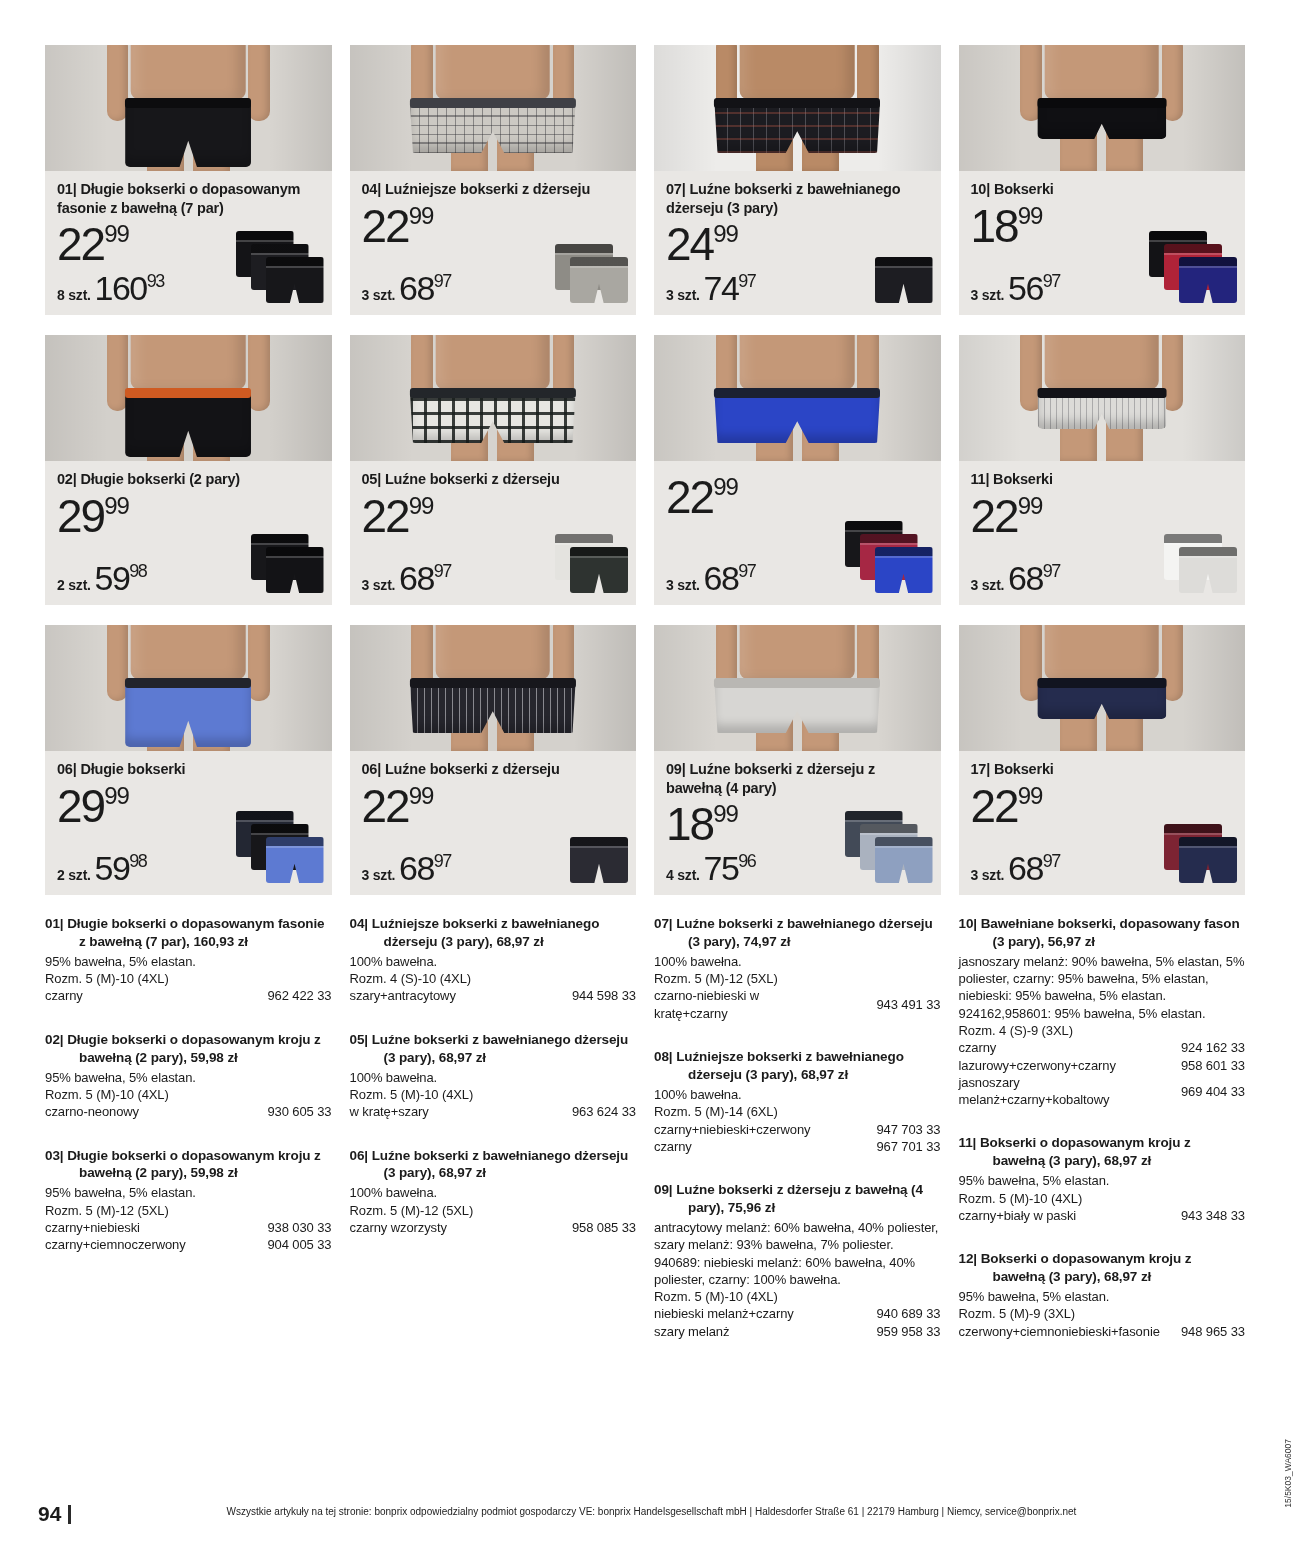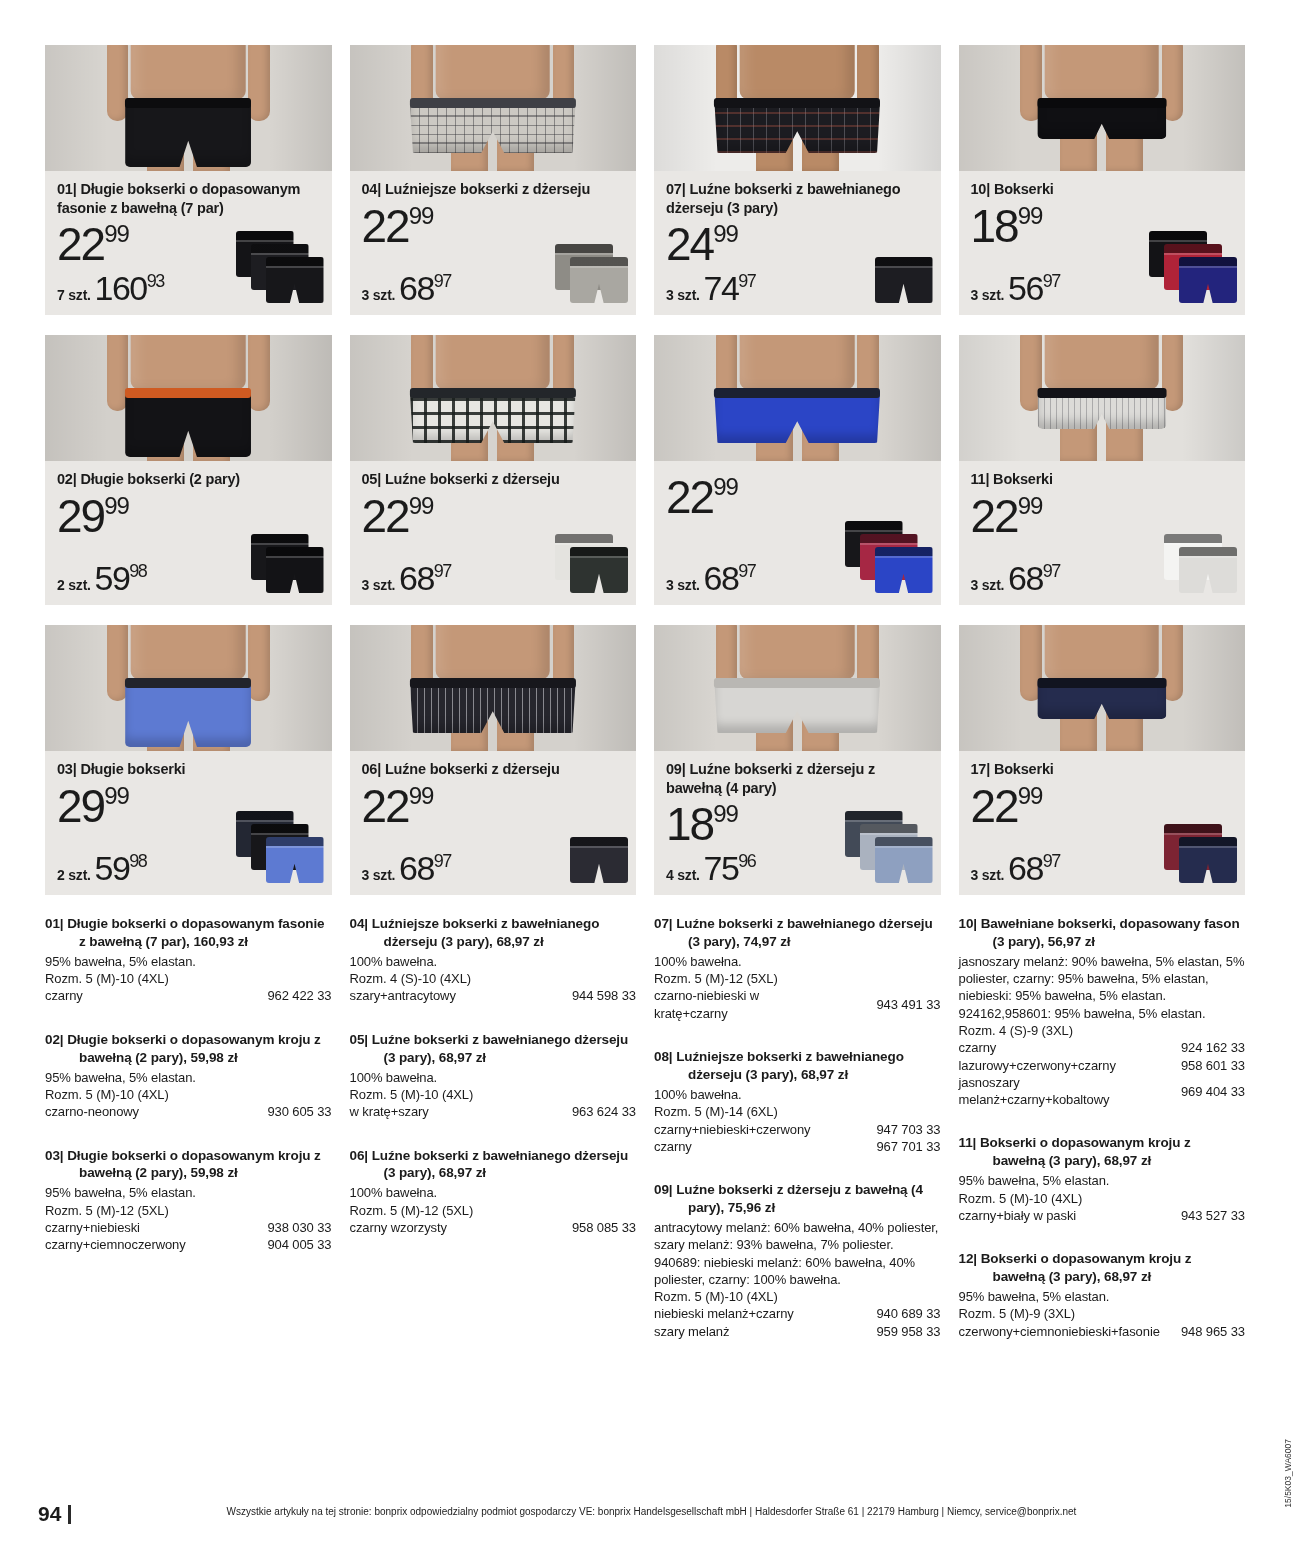--- a/index.html
+++ b/index.html
@@ -83,21 +83,21 @@
           <div class="arm r" style="background: rgb(196, 152, 120);"></div>
           <div class="leg l" style="background: rgb(196, 152, 120);"></div>
           <div class="leg r" style="background: rgb(196, 152, 120);"></div>
           <div class="torso" style="background: rgb(196, 152, 120);"></div>
           <div class="boxers fit-long" style="background-color: rgb(23, 23, 26);"></div>
           <div class="waist fit-long" style="background: rgb(12, 12, 14);"></div>
         </div>
         <div class="panel">
           <div class="ptitle">01| Długie bokserki o dopasowanym fasonie z bawełną (7 par)</div>
           <div class="bigprice">22<sup>99</sup></div>
-          <div class="trow"><span class="qty">7 szt. </span><span class="tot">160<sup>93</sup></span></div>
+          <div class="trow"><span class="qty">8 szt. </span><span class="tot">160<sup>93</sup></span></div>
           <div class="thumb">
             <div class="tb" style="background-color: rgb(23, 23, 26); transform: translate(0px, 0px); z-index: 10;"></div>
             <div class="tb" style="background-color: rgb(29, 29, 33); transform: translate(-15px, -13px); z-index: 9;"></div>
             <div class="tb" style="background-color: rgb(20, 20, 23); transform: translate(-30px, -26px); z-index: 8;"></div>
           </div>
         </div>
       </div>
       <div class="card">
         <div class="photo" style="background: rgb(213, 210, 205);">
           <div class="arm l" style="background: rgb(196, 152, 120);"></div>
@@ -242,21 +242,21 @@
         <div class="photo" style="background: rgb(216, 213, 208);">
           <div class="arm l" style="background: rgb(196, 152, 120);"></div>
           <div class="arm r" style="background: rgb(196, 152, 120);"></div>
           <div class="leg l" style="background: rgb(196, 152, 120);"></div>
           <div class="leg r" style="background: rgb(196, 152, 120);"></div>
           <div class="torso" style="background: rgb(196, 152, 120);"></div>
           <div class="boxers fit-long" style="background-color: rgb(93, 122, 210);"></div>
           <div class="waist fit-long" style="background: rgb(34, 36, 44);"></div>
         </div>
         <div class="panel">
-          <div class="ptitle">03| Długie bokserki</div>
+          <div class="ptitle">06| Długie bokserki</div>
           <div class="bigprice">29<sup>99</sup></div>
           <div class="trow"><span class="qty">2 szt. </span><span class="tot">59<sup>98</sup></span></div>
           <div class="thumb">
             <div class="tb" style="background-color: rgb(93, 122, 210); transform: translate(0px, 0px); z-index: 10;"></div>
             <div class="tb" style="background-color: rgb(23, 23, 26); transform: translate(-15px, -13px); z-index: 9;"></div>
             <div class="tb" style="background-color: rgb(35, 39, 51); transform: translate(-30px, -26px); z-index: 8;"></div>
           </div>
         </div>
       </div>
       <div class="card">
@@ -437,21 +437,21 @@
             <span class="vname">jasnoszary melanż+czarny+kobaltowy</span>
             <span class="vcode">969 404 33</span>
           </div>
         </div>
         <div class="entry">
           <div class="etitle">11| Bokserki o dopasowanym kroju z bawełną (3 pary), 68,97 zł</div>
           <div class="bline">95% bawełna, 5% elastan.</div>
           <div class="bline">Rozm. 5 (M)-10 (4XL)</div>
           <div class="vrow">
             <span class="vname">czarny+biały w paski</span>
-            <span class="vcode">943 527 33</span>
+            <span class="vcode">943 348 33</span>
           </div>
         </div>
         <div class="entry">
           <div class="etitle">12| Bokserki o dopasowanym kroju z bawełną (3 pary), 68,97 zł</div>
           <div class="bline">95% bawełna, 5% elastan.</div>
           <div class="bline">Rozm. 5 (M)-9 (3XL)</div>
           <div class="vrow">
             <span class="vname">czerwony+ciemnoniebieski+fasonie</span>
             <span class="vcode">948 965 33</span>
           </div>

